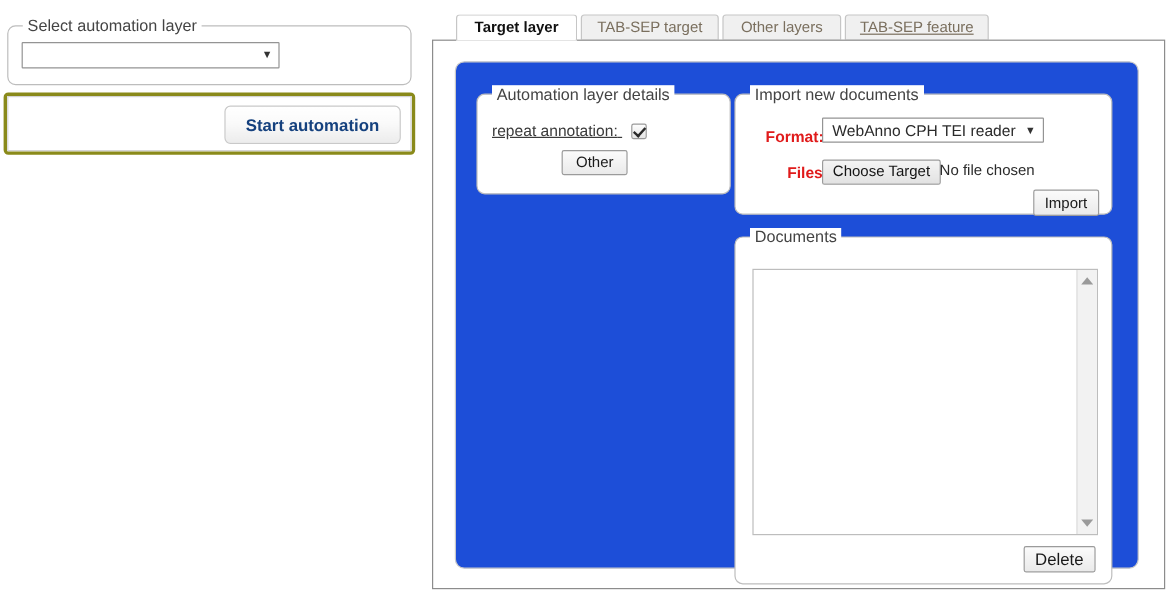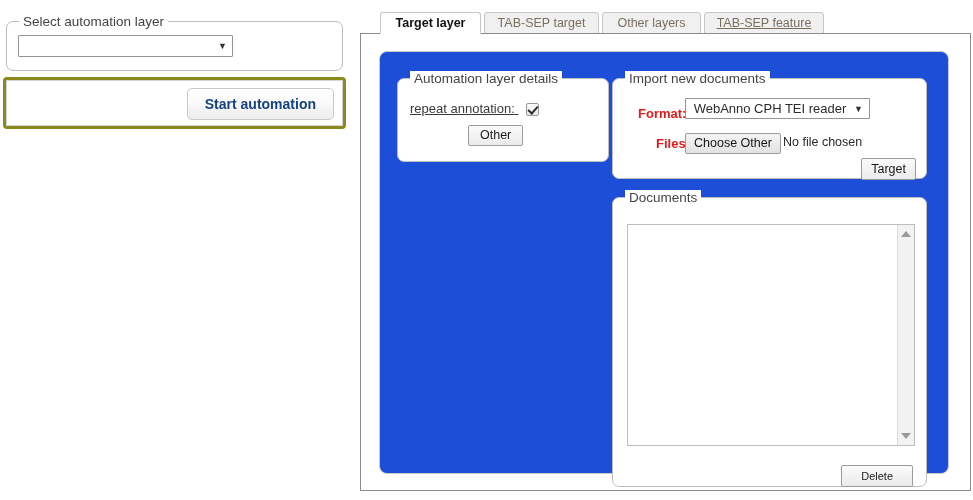--- a/index.html
+++ b/index.html
@@ -368,28 +368,28 @@
     top: 6px;
     border-bottom: 6px solid #9a9a9a;
   }
   .sb-arrow.down {
     bottom: 6px;
     border-top: 6px solid #9a9a9a;
   }
   #delete-button {
     position: absolute;
     right: 13px;
-    top: 267px;
+    top: 257px;
     height: 22px;
-    padding: 0 19px;
+    padding: 0 9px;
     box-sizing: border-box;
     border: 1px solid #9b9b9b;
     border-radius: 2px;
     background: linear-gradient(180deg,#fbfbfb,#eaeaea);
-    font-size: 11px;
+    font-size: 14px;
     color: #1a1a1a;
     line-height: 20px;
     cursor: pointer;
   }
 </style>
 </head>
 <body>
 
 <div id="left-col">
 
@@ -432,24 +432,24 @@
       <div class="fs" id="import-fs">
         <div class="legend">Import new documents</div>
 
         <div class="field-label" id="format-label">Format:</div>
         <div id="format-select">
           <span>WebAnno CPH TEI reader</span>
           <span class="caret">▼</span>
         </div>
 
         <div class="field-label" id="files-label">Files:</div>
-        <div id="choose-files-button">Choose Other</div>
+        <div id="choose-files-button">Choose Target</div>
         <div id="no-file-chosen">No file chosen</div>
 
-        <div id="import-button">Target</div>
+        <div id="import-button">Import</div>
       </div>
 
       <div class="fs" id="documents-fs">
         <div class="legend">Documents</div>
         <div id="documents-listbox">
           <div id="documents-scrollbar">
             <div class="sb-arrow up"></div>
             <div class="sb-arrow down"></div>
           </div>
         </div>

